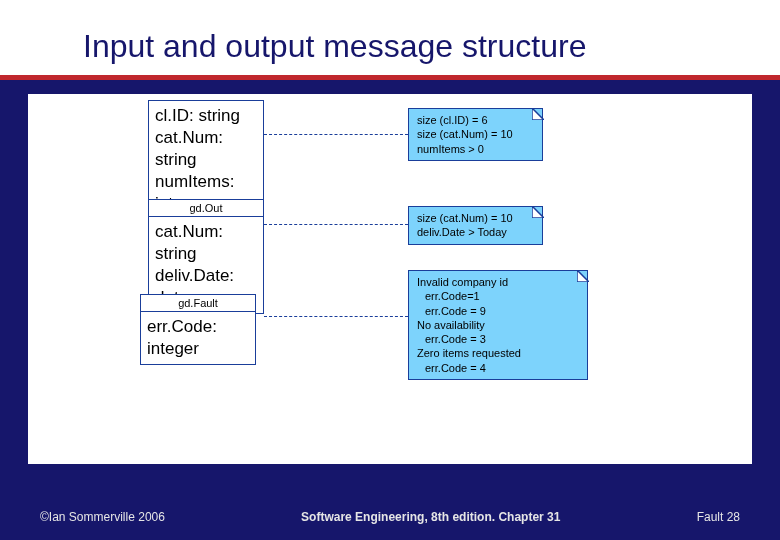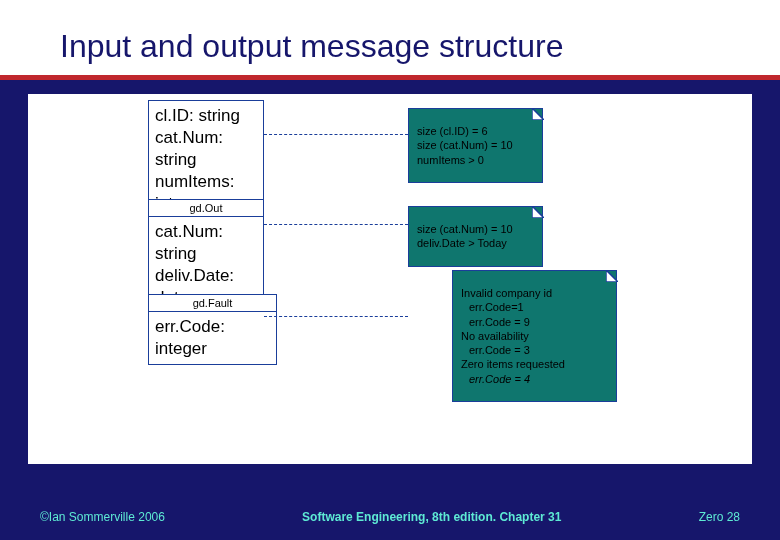--- a/index.html
+++ b/index.html
@@ -14,20 +14,21 @@
   .header {
     background: #fff;
     padding: 28px 60px 10px 60px;
     border-bottom: 5px solid #c0272d;
   }
   .title {
     font-size: 32px;
     color: #16166b;
     font-family: Arial, sans-serif;
     font-weight: normal;
+    margin-left: 23px;
   }
   .content {
     background: #fff;
     margin: 14px 28px 0 28px;
     height: 370px;
     position: relative;
     font-size: 11px;
   }
   .uml-box {
     position: absolute;
@@ -41,36 +42,36 @@
     font-size: 11px;
   }
   .uml-body {
     padding: 4px 6px;
     font-size: 17px;
     line-height: 1.3;
   }
   .note {
     position: absolute;
     border: 1.5px solid #1a3e9a;
-    background: #0f766e;
-    padding: 15px 8px;
+    background: #7dd3fc;
+    padding: 4px 8px;
     font-size: 11px;
     line-height: 1.3;
   }
   .dash-line {
     position: absolute;
     border-top: 1.5px dashed #1a3e9a;
     height: 0;
   }
   .footer {
     position: absolute;
     bottom: 16px;
     left: 0;
     width: 100%;
-    color: #5eead4;
+    color: #e5e5e5;
     font-size: 12px;
     display: flex;
     justify-content: space-between;
     padding: 0 40px;
   }
   .footer .center { font-weight: bold; }
 </style>
 </head>
 <body>
 
@@ -110,43 +111,43 @@
   <div class="note" style="left:380px; top:112px; width:135px;">
     <div>size (cat.Num) = 10</div>
     <div>deliv.Date &gt; Today</div>
     <svg style="position:absolute;top:-1.5px;right:-1.5px;" width="12" height="12">
         <polygon points="0,0 12,12 0,12" fill="#fff" stroke="#1a3e9a" stroke-width="1.5"></polygon>
       </svg>
   </div>
 
   <div class="dash-line" style="left:236px; top:130px; width:144px;"></div>
 
-  <div class="uml-box" style="left:120px; top:200px; width:129px;">
+  <div class="uml-box" style="left:112px; top:200px; width:116px;">
     <div class="uml-header">gd.Fault</div>
     <div class="uml-body">
       <div>err.Code: integer</div>
     </div>
   </div>
 
-  <div class="note" style="left:380px; top:176px; width:165px;margin-left:44px;">
+  <div class="note" style="left:380px; top:176px; width:180px;">
     <div>Invalid company id</div>
     <div style="padding-left:8px;">  err.Code=1</div>
     <div style="padding-left:8px;">  err.Code = 9</div>
     <div>No availability</div>
     <div style="padding-left:8px;">  err.Code = 3</div>
     <div>Zero items requested</div>
-    <div style="padding-left:8px;font-style:italic;">  err.Code = 4</div>
+    <div style="padding-left:8px;">  err.Code = 4</div>
     <svg style="position:absolute;top:-1.5px;right:-1.5px;" width="12" height="12">
         <polygon points="0,0 12,12 0,12" fill="#fff" stroke="#1a3e9a" stroke-width="1.5"></polygon>
       </svg>
   </div>
 
   <div class="dash-line" style="left:236px; top:222px; width:144px;"></div>
 
 </div>
 
 <div class="footer">
   <span>©Ian Sommerville 2006</span>
   <span class="center">Software Engineering, 8th edition. Chapter 31</span>
   <span>
-    <span>Zero </span><span>28</span>
+    <span>Fault </span><span>28</span>
   </span>
 </div>
 
 </body></html>

